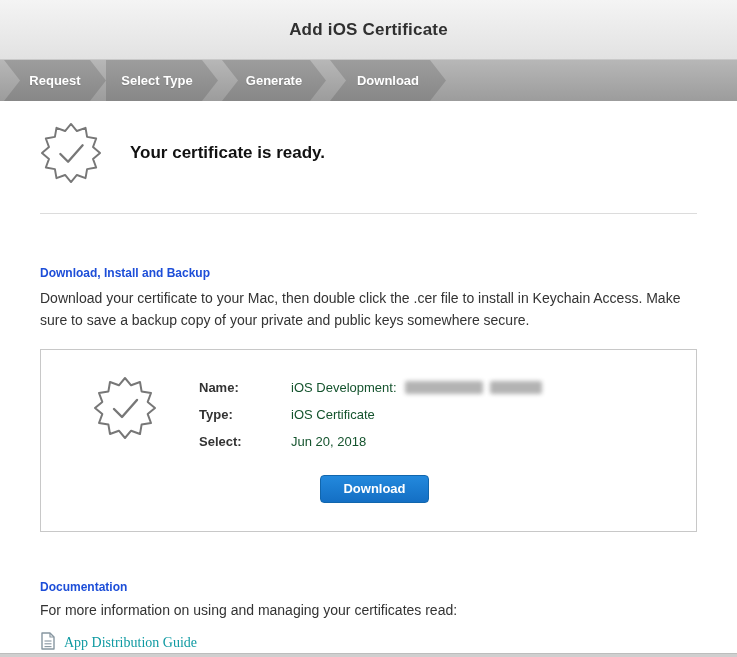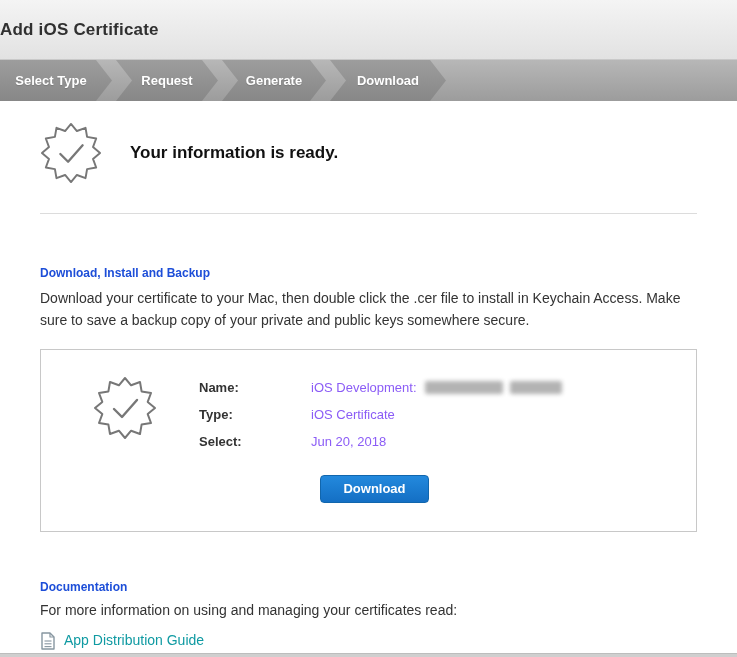--- a/index.html
+++ b/index.html
@@ -11,20 +11,21 @@
     position: relative;
   }
 
   
   .app-header {
     height: 60px;
     background: linear-gradient(#f4f4f4, #e2e2e2);
     border-bottom: 1px solid #c9c9c9;
     display: flex;
     align-items: center;
+    justify-content: center;
   }
   .app-header h1 {
     font-size: 17px;
     font-weight: 600;
     color: #303030;
     letter-spacing: .2px;
   }
 
   
   .steps-bar {
@@ -113,21 +114,21 @@
     margin-left: 42px;
     margin-top: 6px;
     font-size: 13px;
   }
   .cert-row { display: flex; margin-bottom: 12px; }
   .cert-label {
     width: 92px;
     font-weight: 600;
     color: #333;
   }
-  .cert-value { color: #8b5cf6; margin-left: 20px; }
+  .cert-value { color: #14532d; }
   .redacted {
     display: inline-block;
     height: 13px;
     background: #b3b3b3;
     border-radius: 2px;
     filter: blur(2px);
     vertical-align: middle;
     margin-top: -2px;
   }
   .redacted.a { width: 78px; margin-left: 8px; }
@@ -147,21 +148,23 @@
     border-radius: 4px;
     cursor: pointer;
   }
 
   
   .doc-heading { margin-top: 48px; }
   .doc-body { margin-top: 8px; font-size: 14px; color: #333; }
   .doc-link-row {
     margin-top: 14px;
     display: flex;
+    align-items: center;
     gap: 9px;
+    font-family: Liberation Serif, serif;
   }
   .doc-link {
     font-size: 14px;
     color: #0f9aa2;
     text-decoration: none;
     cursor: pointer;
   }
 
   
   .footer-edge {
@@ -175,44 +178,44 @@
   .seal-svg { display: block; }
 </style>
 </head>
 <body>
 
 <header class="app-header">
   <h1>Add iOS Certificate</h1>
 </header>
 
 <nav class="steps-bar">
+  <div class="step notched w2">
+    <span>Request</span>
+  </div>
   <div class="step first">
     <span>Select Type</span>
-  </div>
-  <div class="step notched w2">
-    <span>Request</span>
   </div>
   <div class="step notched w3">
     <span>Generate</span>
   </div>
   <div class="step notched w4">
     <span>Download</span>
   </div>
 </nav>
 
 <main class="content">
 
   <div class="ready-row">
     <span class="seal-wrap">
       <svg class="seal-svg" width="62" height="62" viewBox="0 0 64 64">
         <polygon points="32,2 38.1,9.3 47,6 48.6,15.4 58,17 54.7,25.9 62,32 54.7,38.1 58,47 48.6,48.6 47,58 38.1,54.7 32,62 25.9,54.7 17,58 15.4,48.6 6,47 9.3,38.1 2,32 9.3,25.9 6,17 15.4,15.4 17,6 25.9,9.3" fill="#ffffff" stroke="#777777" stroke-width="2" stroke-linejoin="round"></polygon>
         <path d="M21 33 L29 41 L44 24" fill="none" stroke="#777777" stroke-width="2.4" stroke-linecap="round" stroke-linejoin="round"></path>
       </svg>
     </span>
-    <h2>Your information is ready.</h2>
+    <h2>Your certificate is ready.</h2>
   </div>
 
   <hr class="divider">
 
   <h3 class="section-heading dl-heading">Download, Install and Backup</h3>
   <p class="dl-body">Download your certificate to your Mac, then double click the .cer file to install in Keychain Access. Make sure to save a backup copy of your private and public keys somewhere secure.</p>
 
   <section class="cert-box">
     <div class="cert-box-inner">
       <span class="seal-wrap">

